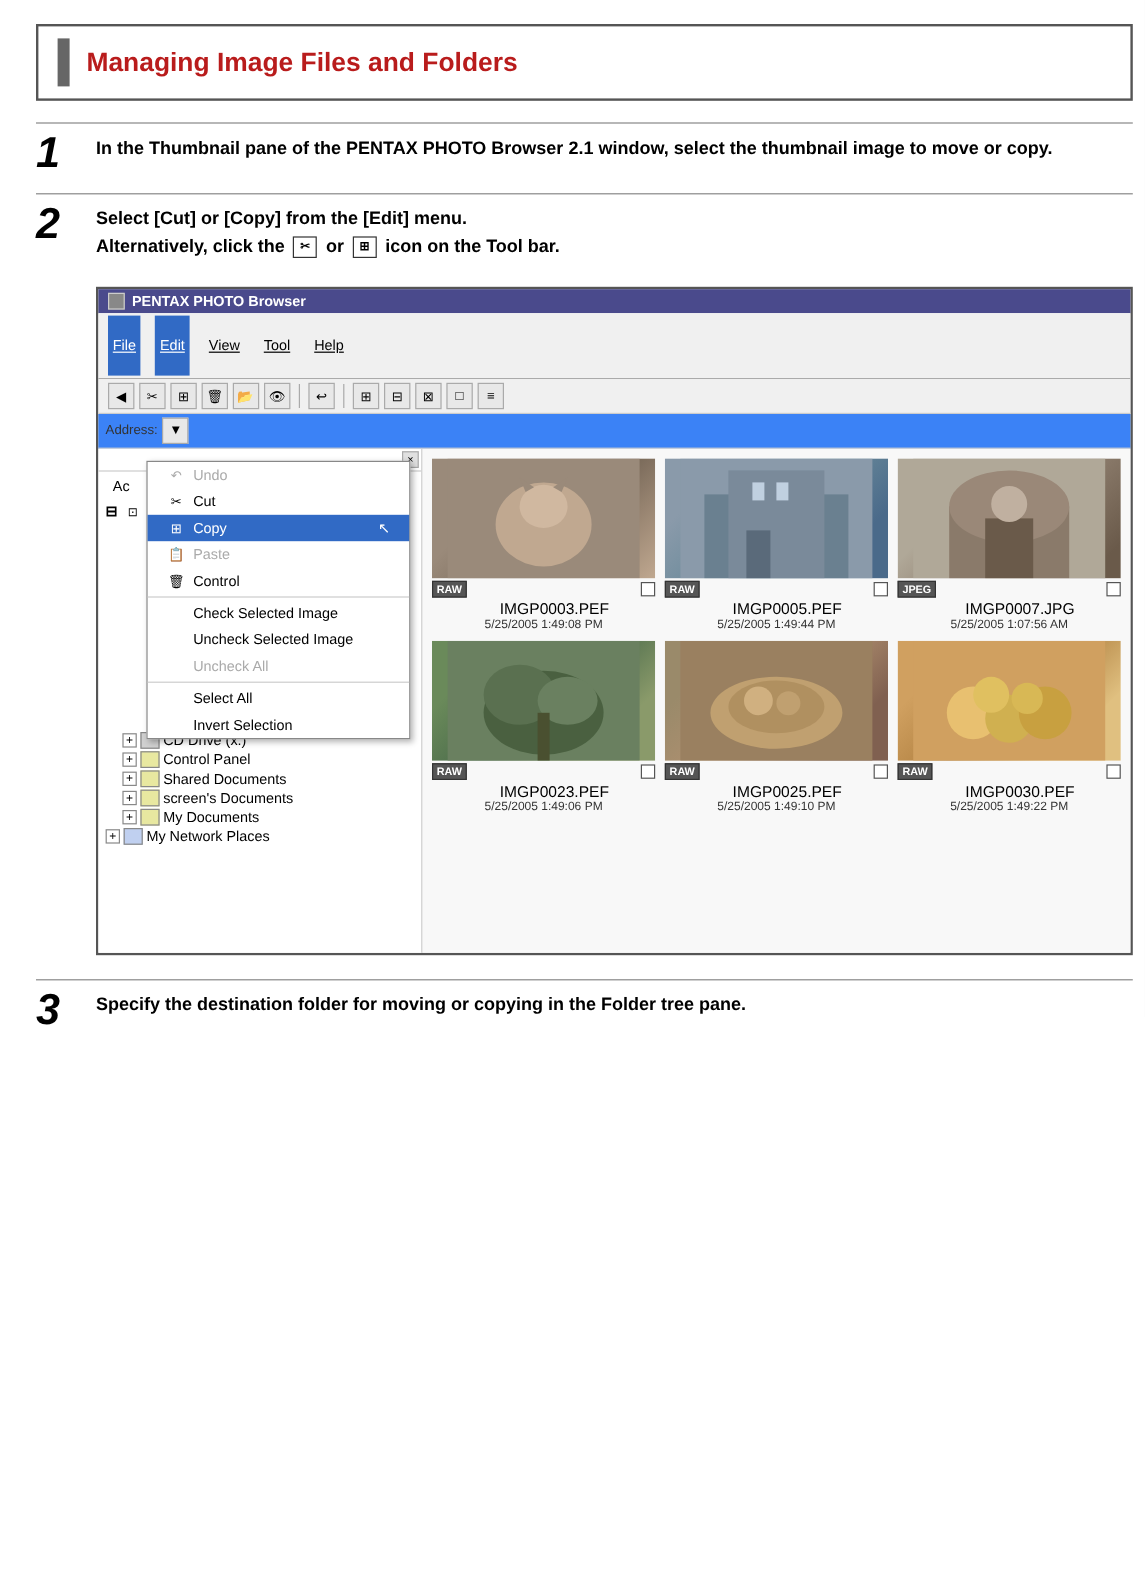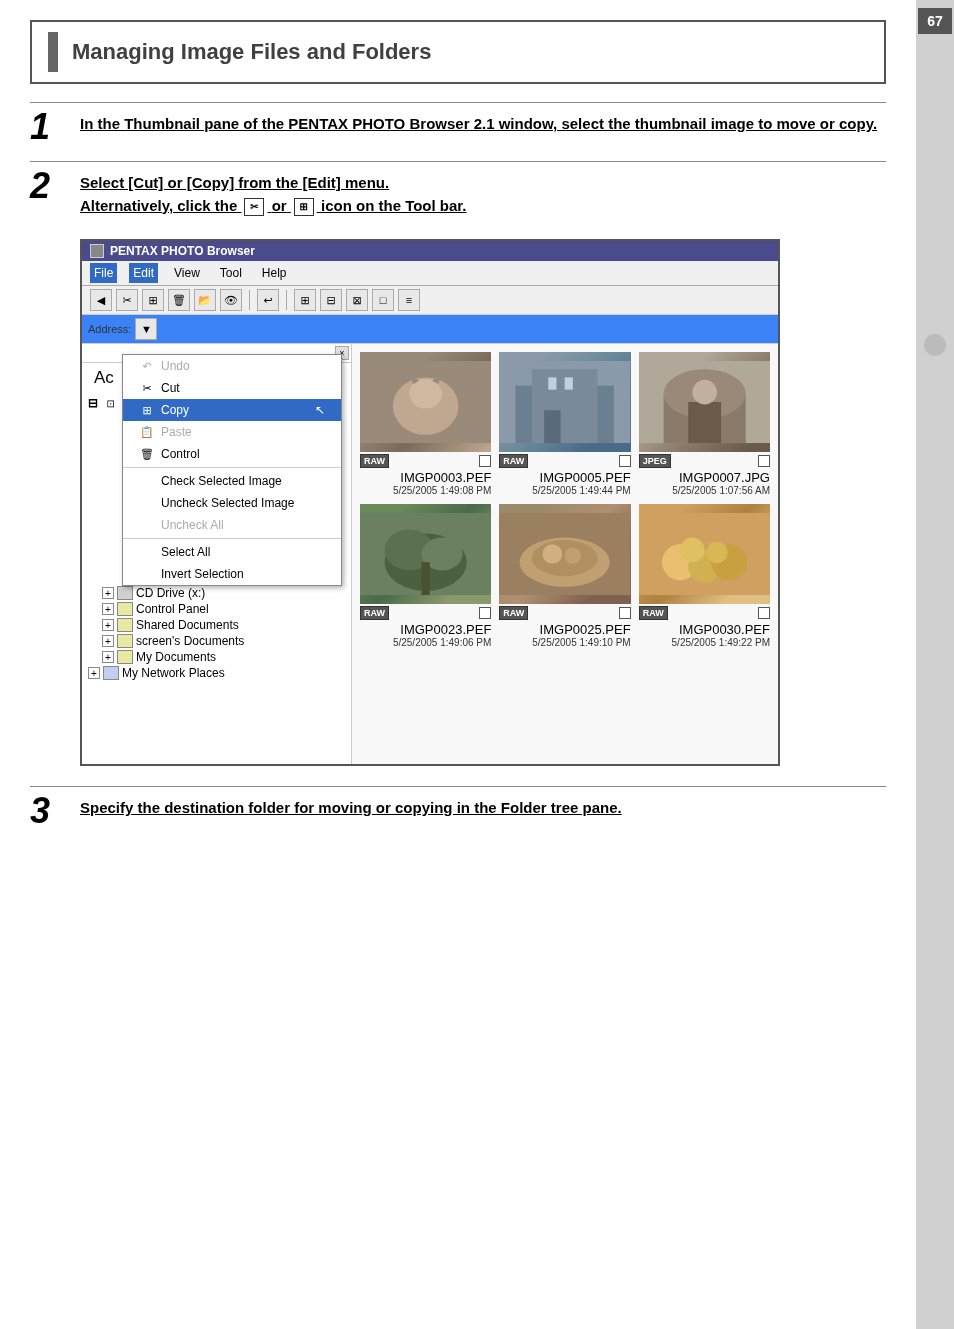--- a/index.html
+++ b/index.html
@@ -70,21 +70,21 @@
       width: 10px;
       height: 40px;
       background: #666;
       margin-right: 14px;
       flex-shrink: 0;
     }
 
     .chapter-title {
       font-size: 22px;
       font-weight: bold;
-      color: #404040;
+      color: #b91c1c;
     }
 
     
     .section-title-bar {
       background: #555;
       color: #fff;
       padding: 5px 14px;
       font-size: 15px;
       font-weight: bold;
       display: inline-block;
@@ -116,42 +116,41 @@
       line-height: 1;
       margin-top: -4px;
     }
 
     .step-text {
       font-size: 15px;
       font-weight: bold;
       color: #000;
       line-height: 1.5;
       flex: 1;
-      text-decoration: underline;
     }
 
     .step-text .inline-icon {
       display: inline-block;
       width: 20px;
       height: 18px;
       border: 1.5px solid #333;
       vertical-align: middle;
       margin: 0 3px;
       position: relative;
       font-size: 10px;
       text-align: center;
       line-height: 16px;
     }
 
     
     .screenshot-window {
       border: 2px solid #555;
       margin: 14px 0 20px 50px;
       background: #fff;
-      width: 700px;
+      width: 864px;
     }
 
     .window-title-bar {
       background: #4a4a8c;
       color: #fff;
       padding: 3px 8px;
       font-size: 12px;
       font-weight: bold;
       display: flex;
       align-items: center;
@@ -170,21 +169,22 @@
       background: #f0f0f0;
       border-bottom: 1px solid #aaa;
       padding: 2px 8px;
       font-size: 12px;
       display: flex;
       gap: 12px;
     }
 
     .menu-item {
       cursor: pointer;
-      padding: 3px 4px;
+      padding: 18px 4px;
+      text-decoration: underline;
     }
 
     .menu-item.active {
       background: #316ac5;
       color: #fff;
     }
 
     .window-toolbar {
       background: #f0f0f0;
       border-bottom: 1px solid #ccc;
@@ -346,21 +346,21 @@
 
     .thumbnail-grid {
       display: grid;
       grid-template-columns: repeat(3, 1fr);
       gap: 8px;
     }
 
     .thumbnail-item {
       display: flex;
       flex-direction: column;
-      align-items: flex-end;
+      align-items: center;
     }
 
     .thumbnail-img-container {
       width: 100%;
       height: 100px;
       position: relative;
       overflow: hidden;
     }
 
     .thumb-img {
@@ -526,21 +526,21 @@
 
       <div class="window-body">
 
         <div class="folder-panel">
           <div class="close-btn-row">
             <div class="close-btn">×</div>
           </div>
           <div class="folder-tree-scroll">
 
             <div class="tree-item" style="margin-left:10px">
-              <span style="font-size:17px;">Ac</span>
+              <span style="font-size:12px;">Ac</span>
             </div>
 
             <div style="margin-left:4px; margin-top:4px;">
               <span style="font-size:12px;font-weight:bold;">⊟</span>
               <span style="font-size:10px;margin-left:4px;">⊡</span>
             </div>
 
             <div class="dropdown-menu">
               <div class="dropdown-item disabled">
                 <span class="menu-icon">↶</span>

